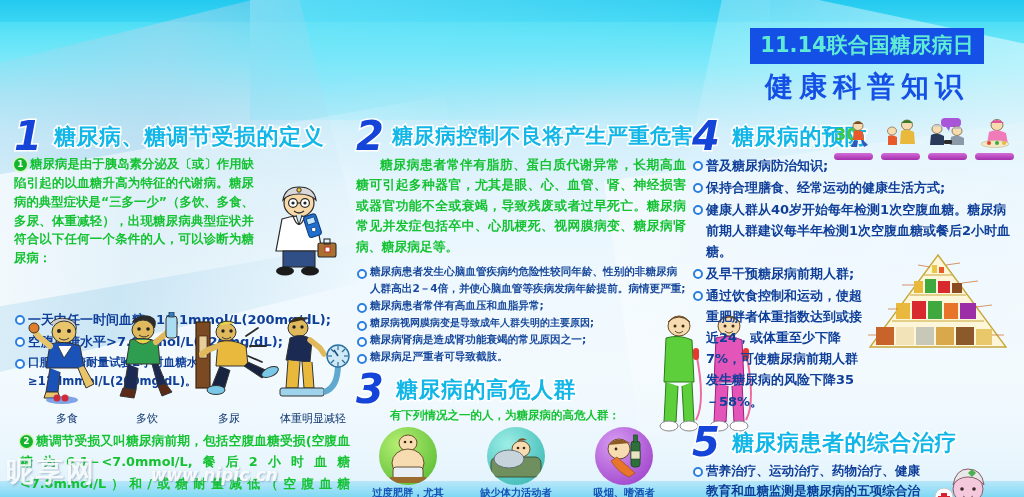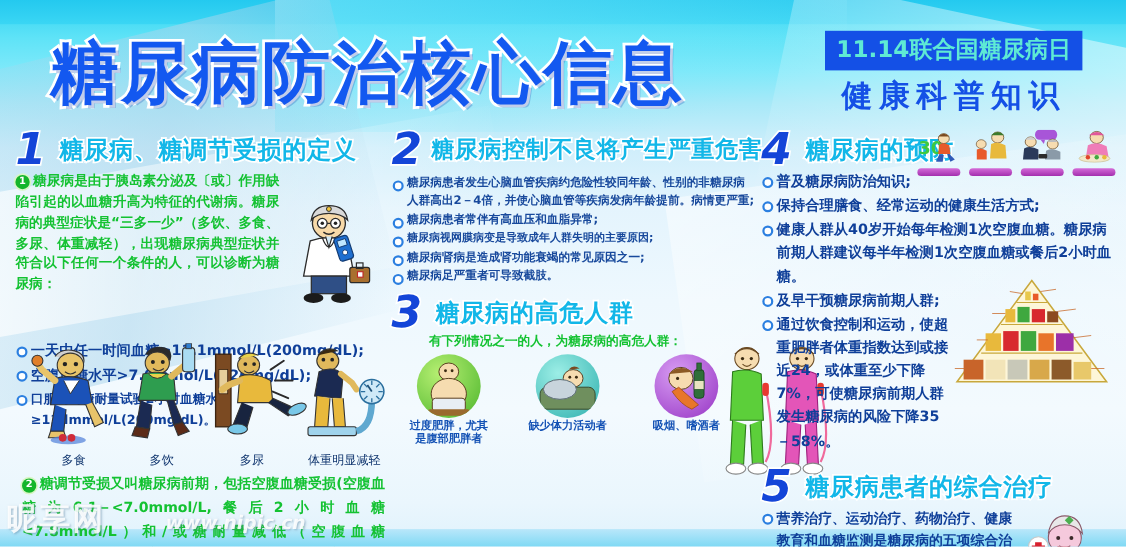--- a/index.html
+++ b/index.html
@@ -249,21 +249,20 @@
 
   <div class="band b4"></div>
   <div class="band b6"></div>
   <div class="band b1"></div>
   <div class="band b2"></div>
   <div class="band b3"></div>
   <div class="band b7"></div>
   <div class="band b5"></div>
 
   <div id="header">
-    <div id="main-title">糖尿病防治核心信息</div>
     <div id="badge-wrap">
       <div id="badge">11.14联合国糖尿病日</div>
       <div id="subtitle">健康科普知识</div>
     </div>
   </div>
 
   <div class="col" id="col1">
 
     <div class="sec-head">
       <span class="sec-num">1</span>
@@ -402,20 +401,21 @@
     </p>
   </div>
 
   <div class="col" id="col2">
 
     <div class="sec-head">
       <span class="sec-num">2</span>
       <span class="sec-title" style="left:36px; font-size:21px;">糖尿病控制不良将产生严重危害</span>
     </div>
 
+    <p class="para indent" style="font-size:12.8px; line-height:1.6;">糖尿病患者常伴有脂肪、蛋白质代谢异常，长期高血糖可引起多种器官，尤其是眼、心、血管、肾、神经损害或器官功能不全或衰竭，导致残废或者过早死亡。糖尿病常见并发症包括卒中、心肌梗死、视网膜病变、糖尿病肾病、糖尿病足等。</p>
 
     <ul class="bullets" style="margin-top:6px;">
       <li style="font-size:10.6px;">糖尿病患者发生心脑血管疾病约危险性较同年龄、性别的非糖尿病人群高出2－4倍，并使心脑血管等疾病发病年龄提前。病情更严重;</li>
       <li style="font-size:10.6px;">糖尿病患者常伴有高血压和血脂异常;</li>
       <li style="font-size:10px;">糖尿病视网膜病变是导致成年人群失明的主要原因;</li>
       <li style="font-size:10.6px;">糖尿病肾病是造成肾功能衰竭的常见原因之一;</li>
       <li style="font-size:10.6px;">糖尿病足严重者可导致截肢。</li>
     </ul>
 
     <div class="sec-head" style="margin-top:10px;">

